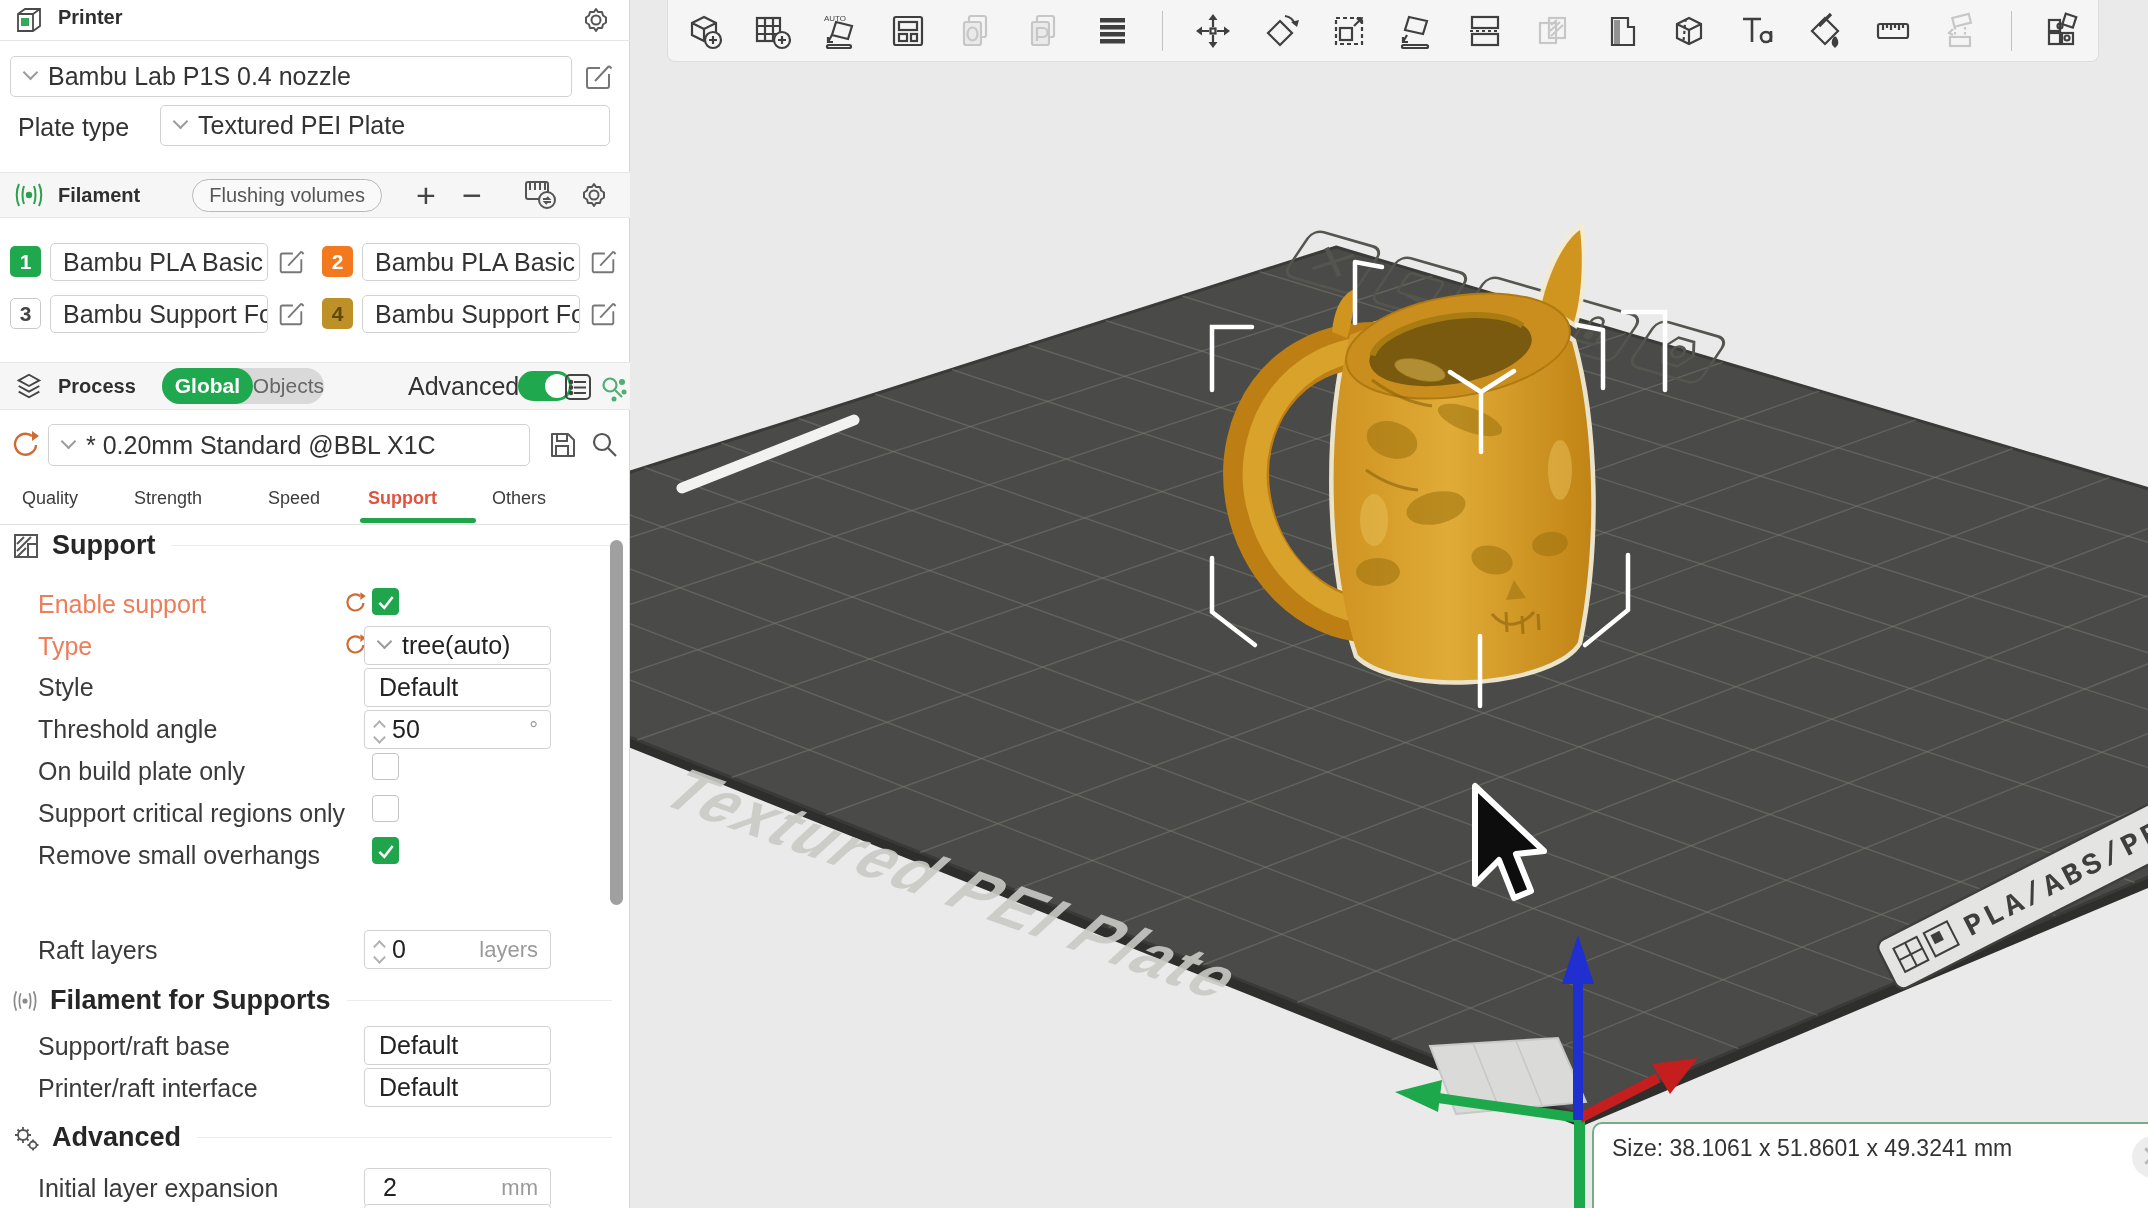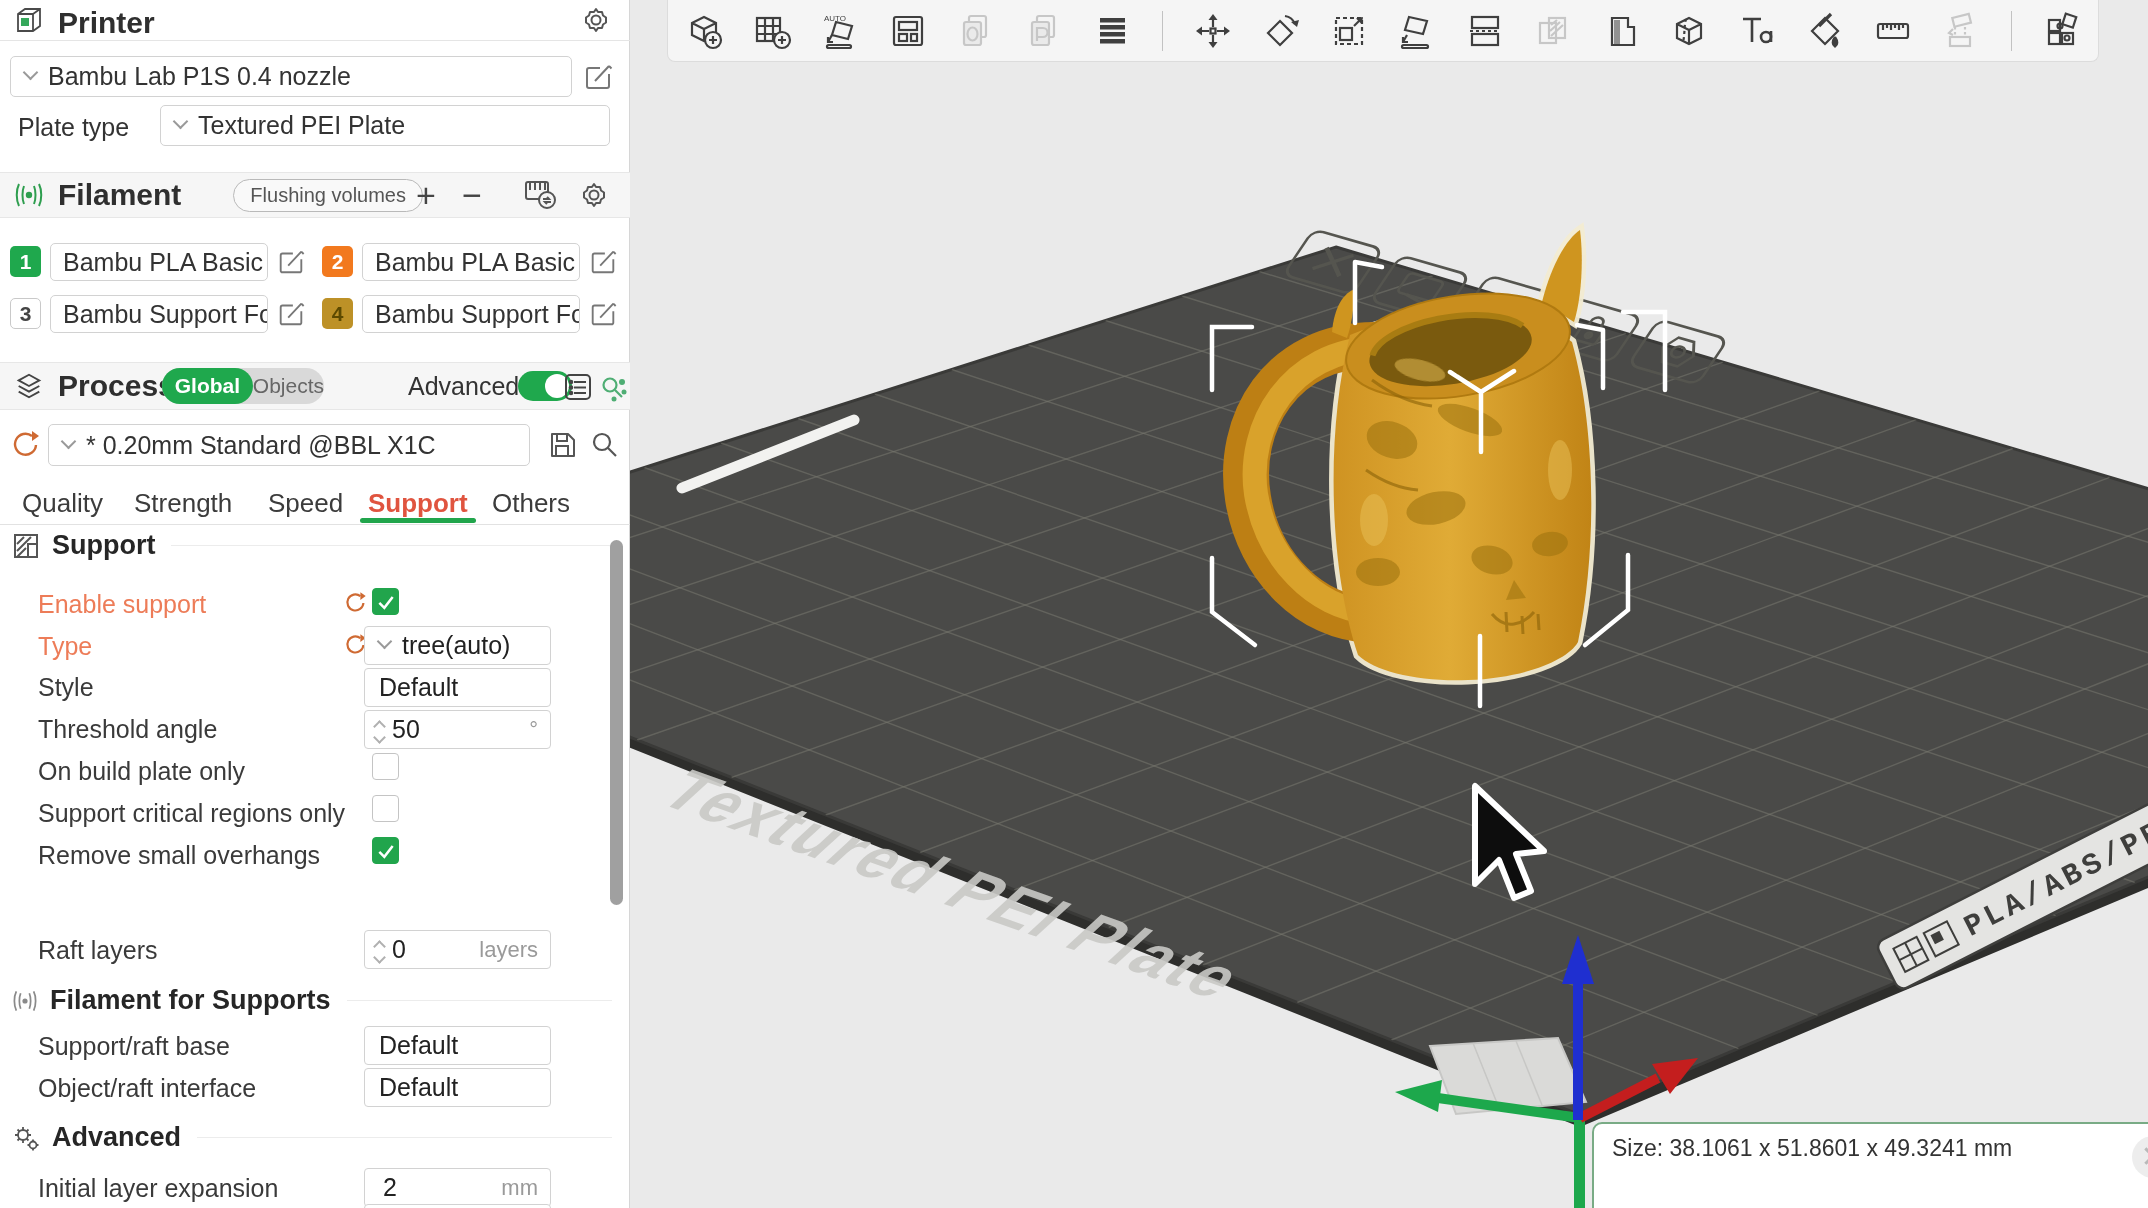--- a/index.html
+++ b/index.html
@@ -6,21 +6,21 @@
   html,body { width:2148px; height:1208px; overflow:hidden; background:#fff;
     font-family:"Liberation Sans", sans-serif; }
   .abs { position:absolute; }
 
   
   #panel { position:absolute; left:0; top:0; width:630px; height:1208px; background:#fff;
     border-right:1px solid #d6d6d6; z-index:5; }
   .strip { position:absolute; left:0; width:630px; background:#f6f6f6;
     border-top:1px solid #e7e7e7; border-bottom:1px solid #e7e7e7;
     display:flex; align-items:center; }
-  .sec-title { font-size:30px; color:#2f2f2f; font-weight:bold; }
+  .sec-title { font-size:20px; color:#2f2f2f; font-weight:bold; }
   .sel { position:absolute; border:1px solid #d2d2d2; border-radius:5px; background:#fff;
     display:flex; align-items:center; font-size:25px; color:#333; overflow:hidden;
     white-space:nowrap; }
   .chev { width:11px; height:11px; border:solid #9a9a9a; border-width:0 2.4px 2.4px 0;
     transform:rotate(45deg); margin:-4px 12px 4px 14px; flex:none; }
   .lbl { font-size:25px; color:#333; }
   .pill { border:1.6px solid #b9b9b9; border-radius:17px; height:33px; padding:0 16px;
     font-size:20px; color:#555; display:flex; align-items:center; background:#f9f9f9; }
   .chip { position:absolute; width:31px; height:31px; border-radius:5px; font-size:21px;
     font-weight:bold; display:flex; align-items:center; justify-content:center; }
@@ -33,21 +33,21 @@
     border-radius:4px; background:#fff; display:flex; align-items:center; font-size:25px;
     color:#222; }
   .unit { position:absolute; right:12px; font-size:22px; color:#9a9a9a; }
   .spin { display:flex; flex-direction:column; margin:0 8px 0 10px; gap:4px; }
   .spin i { width:9px; height:9px; border:solid #b0b0b0; border-width:0 2px 2px 0; display:block; }
   .spin i.up { transform:rotate(-135deg); margin-top:4px; }
   .spin i.dn { transform:rotate(45deg); margin-top:-2px; }
   .seghead { position:absolute; left:0; width:630px; display:flex; align-items:center; }
   .seghead .t { font-size:27px; font-weight:bold; color:#262626; margin-left:12px; }
   .seghead .rule { flex:1; height:1px; background:#ececec; margin:0 18px 0 16px; }
-  .tab { font-size:26px; color:#3c3c3c;text-align:center; }
+  .tab { font-size:18px; color:#3c3c3c;text-align:center; }
   .tab.active { color:#E0543F; font-weight:bold; }
   #tab-underline { position:absolute; height:5px; border-radius:3px; background:#21A54C; }
   .editicon, .gicon { display:flex; align-items:center; justify-content:center; }
   #pscroll { position:absolute; left:610px; top:540px; width:13px; height:365px;
     background:#8f8f8f; border-radius:7px; opacity:.85; }
 
   
   #viewport { position:absolute; left:630px; top:0; width:1518px; height:1208px;
     background:#eaeaea; z-index:0; }
   #vsvg { position:absolute; left:0; top:0; }
@@ -665,21 +665,21 @@
           <circle cx="15" cy="15" r="2" fill="#8a8a8a"></circle>
         </svg>
     </span>
     <span class="t">Filament for Supports</span>
     <span class="rule"></span>
   </div>
   <div class="prow-label" style="top:1032px;">Support/raft base</div>
   <div class="inbox" style="top:1026px; padding-left:14px;">
       <span>Default</span>
     </div>
-  <div class="prow-label" style="top:1074px;">Object/raft interface</div>
+  <div class="prow-label" style="top:1074px;">Printer/raft interface</div>
   <div class="inbox" style="top:1068px; padding-left:14px;">
       <span>Default</span>
     </div>
 
   <div class="seghead" style="top:1122px;">
     <span class="gicon" style="margin-left:12px;">
       <svg width="28" height="28" viewBox="0 0 28 28" stroke="#555" fill="none" stroke-width="1.8">
           <circle cx="11" cy="11" r="5"></circle>
           <path d="M11,3 v3 M11,16 v3 M3,11 h3 M16,11 h3 M5.5,5.5 l2,2 M14.5,14.5 l2,2 M16.5,5.5 l-2,2 M7.5,14.5 l-2,2"></path>
           <circle cx="21" cy="21" r="3.5"></circle>

